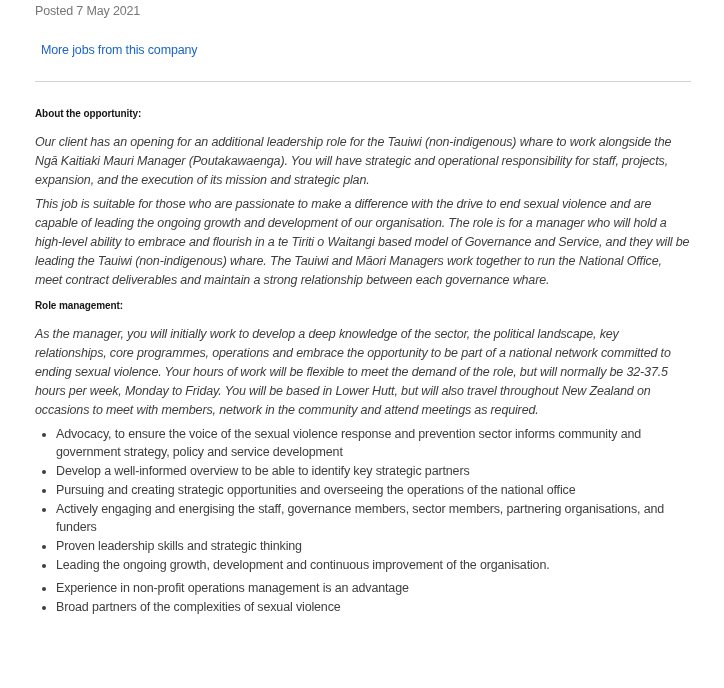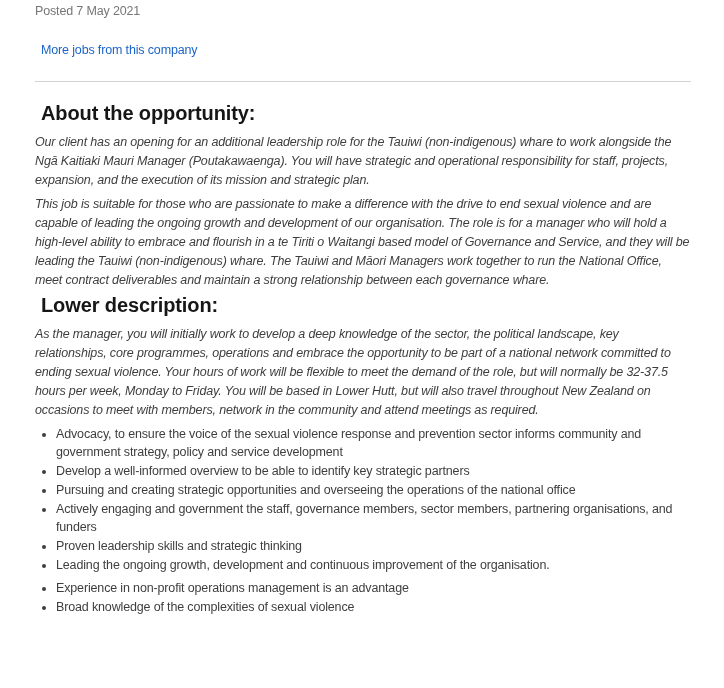--- a/index.html
+++ b/index.html
@@ -33,26 +33,26 @@
     text-decoration: none;
     cursor: pointer;
   }
   hr.divider {
     border: 0;
     border-top: 1px solid #d2d2d2;
     margin: 16px 0 21px 0;
     height: 0;
   }
   h2 {
-    font-size: 20px;
+    font-size: 10px;
     line-height: 21px;
     font-weight: bold;
     color: #161616;
     letter-spacing: -0.1px;
-    margin: 2px 0 9px 6px;
+    margin: 2px 0 9px 0;
   }
   p {
     margin: 4px 0 5px 0;
     line-height: 19px;
     font-style: italic;
   }
   ul {
     margin: 0 0 5px 0;
     padding: 0 0 0 21px;
     list-style: disc outside;
@@ -73,33 +73,33 @@
   <a class="more-link" href="#">More jobs from this company</a>
 
   <hr class="divider">
 
   <h2>About the opportunity:</h2>
 
   <p>Our client has an opening for an additional leadership role for the Tauiwi (non-indigenous) whare to work alongside the Ngā Kaitiaki Mauri Manager (Poutakawaenga). You will have strategic and operational responsibility for staff, projects, expansion, and the execution of its mission and strategic plan.</p>
 
   <p>This job is suitable for those who are passionate to make a difference with the drive to end sexual violence and are capable of leading the ongoing growth and development of our organisation. The role is for a manager who will hold a high-level ability to embrace and flourish in a te Tiriti o Waitangi based model of Governance and Service, and they will be leading the Tauiwi (non-indigenous) whare. The Tauiwi and Māori Managers work together to run the National Office, meet contract deliverables and maintain a strong relationship between each governance whare.</p>
 
-  <h2>Lower description:</h2>
+  <h2>Role management:</h2>
 
   <p>As the manager, you will initially work to develop a deep knowledge of the sector, the political landscape, key relationships, core programmes, operations and embrace the opportunity to be part of a national network committed to ending sexual violence. Your hours of work will be flexible to meet the demand of the role, but will normally be 32-37.5 hours per week, Monday to Friday. You will be based in Lower Hutt, but will also travel throughout New Zealand on occasions to meet with members, network in the community and attend meetings as required.</p>
 
 
   <ul>
     <li>Advocacy, to ensure the voice of the sexual violence response and prevention sector informs community and government strategy, policy and service development</li>
     <li>Develop a well-informed overview to be able to identify key strategic partners</li>
     <li>Pursuing and creating strategic opportunities and overseeing the operations of the national office</li>
-    <li>Actively engaging and government the staff, governance members, sector members, partnering organisations, and funders</li>
+    <li>Actively engaging and energising the staff, governance members, sector members, partnering organisations, and funders</li>
     <li>Proven leadership skills and strategic thinking</li>
     <li>Leading the ongoing growth, development and continuous improvement of the organisation.</li>
   </ul>
 
 
   <ul>
     <li>Experience in non-profit operations management is an advantage</li>
-    <li>Broad knowledge of the complexities of sexual violence</li>
+    <li>Broad partners of the complexities of sexual violence</li>
   </ul>
 
 </div>
 
 </body></html>

